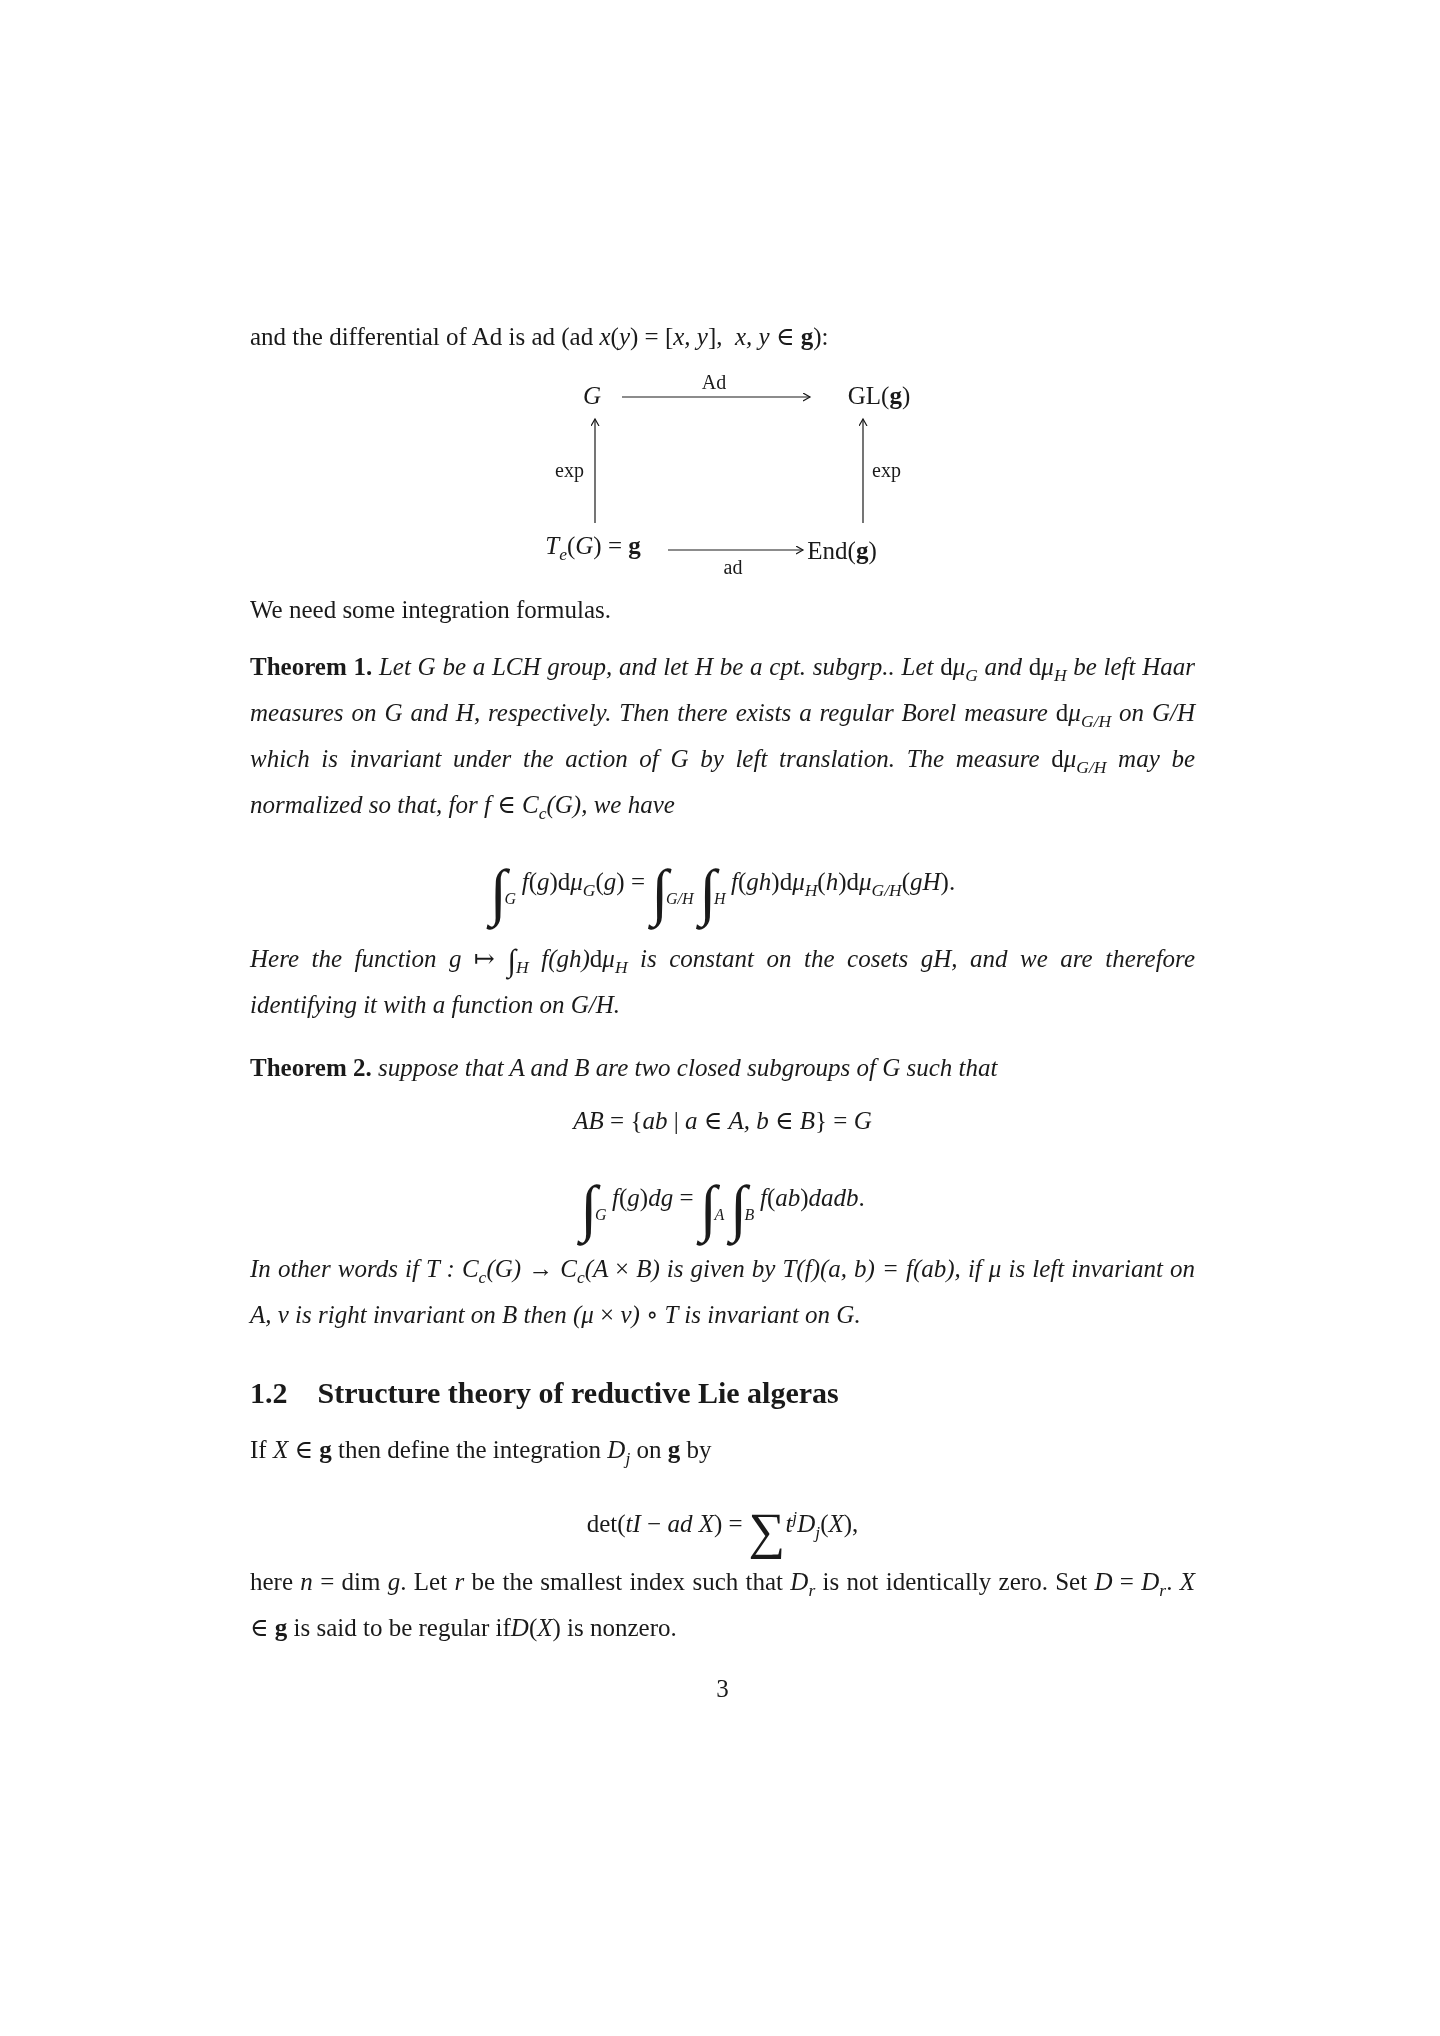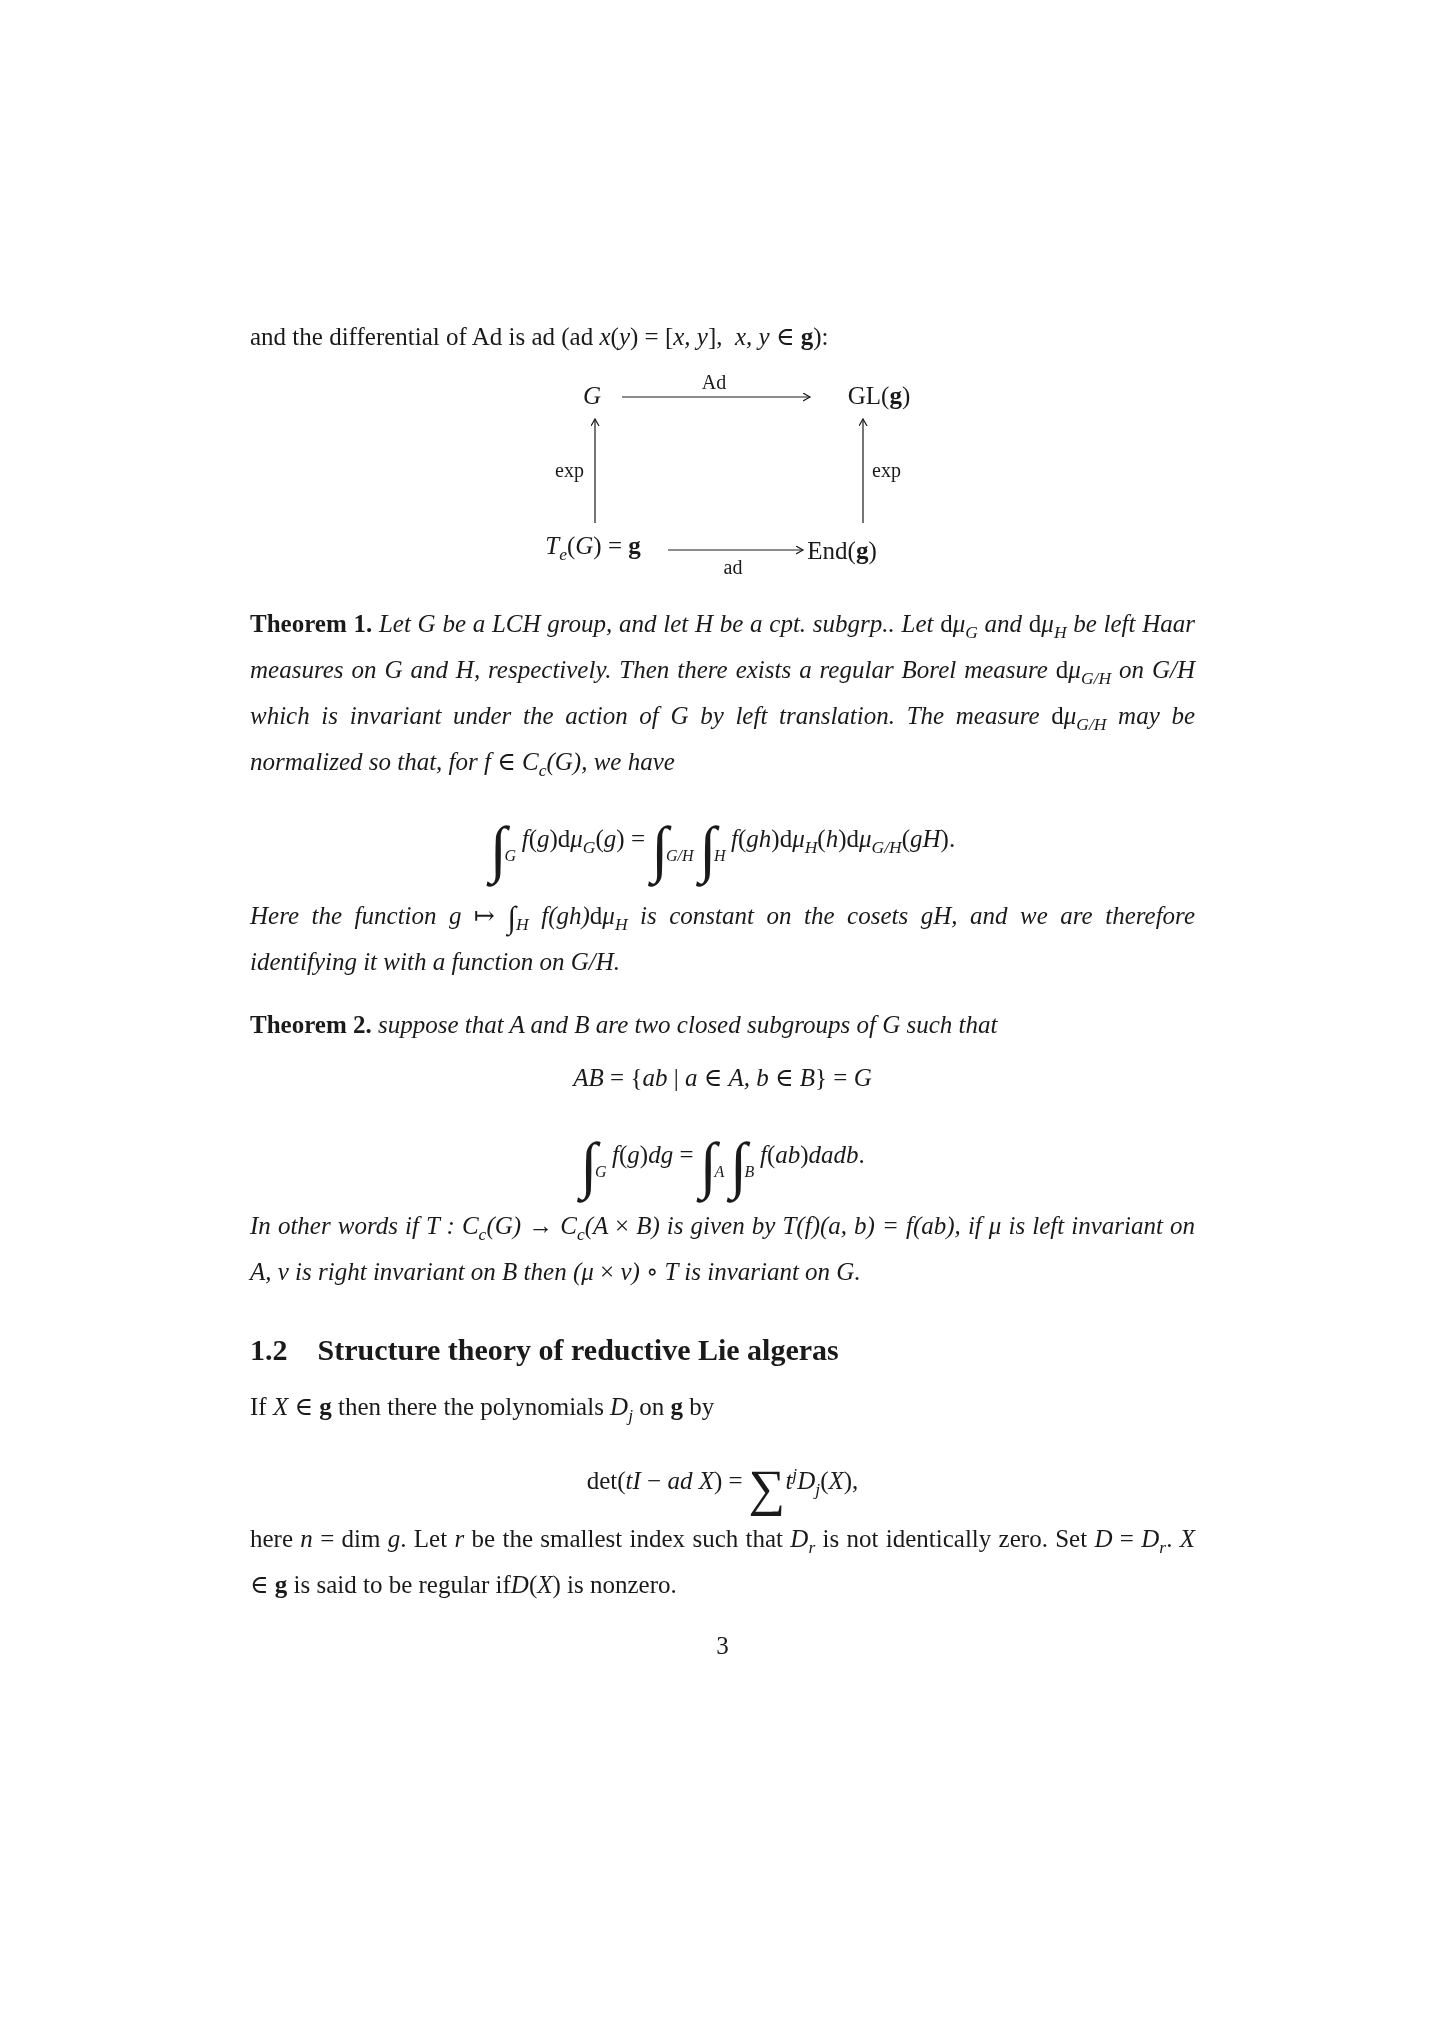--- a/index.html
+++ b/index.html
@@ -58,41 +58,42 @@
     <div class="dnode" style="left:342px;top:22px;"><span class="it">G</span></div>
     <div class="dlabel" style="left:464px;top:9px;">Ad</div>
     <div class="dnode" style="left:629px;top:22px;"><span class="rm">GL(</span><span class="frak">g</span><span class="rm">)</span></div>
     <div class="dlabel anchor-right" style="left:334px;top:97px;">exp</div>
     <div class="dlabel anchor-left" style="left:622px;top:97px;">exp</div>
     <div class="dnode" style="left:343px;top:177px;"><span class="it">T</span><sub class="sub">e</sub><span class="rm">(</span><span class="it">G</span><span class="rm">) = </span><span class="frak">g</span></div>
     <div class="dlabel" style="left:483px;top:194px;">ad</div>
     <div class="dnode" style="left:592px;top:177px;"><span class="rm">End(</span><span class="frak">g</span><span class="rm">)</span></div>
   </div>
 
+  <p style="margin-top:6px;">We need some integration formulas.</p>
 
   <p style="margin-top:20px;"><span class="bf">Theorem 1. </span><span class="it">Let G be a LCH group, and let H be a cpt. subgrp.. Let </span><span class="rm">d</span><span class="it">μ</span><sub class="sub">G</sub><span class="it"> and </span><span class="rm">d</span><span class="it">μ</span><sub class="sub">H</sub><span class="it"> be left Haar measures on G and H, respectively. Then there exists a regular Borel measure </span><span class="rm">d</span><span class="it">μ</span><sub class="sub">G/H</sub><span class="it"> on G/H which is invariant under the action of G by left translation. The measure </span><span class="rm">d</span><span class="it">μ</span><sub class="sub">G/H</sub><span class="it"> may be normalized so that, for f </span><span class="sym">∈ </span><span class="it">C</span><sub class="sub">c</sub><span class="it">(G), we have</span></p>
 
   <div class="equation eq-int"><span class="int">∫</span><sub class="lim">G</sub><span class="it">f</span><span class="rm">(</span><span class="it">g</span><span class="rm">)d</span><span class="it">μ</span><sub class="sub">G</sub><span class="rm">(</span><span class="it">g</span><span class="rm">) = </span><span class="int">∫</span><sub class="lim">G/H</sub><span class="int">∫</span><sub class="lim">H</sub><span class="it">f</span><span class="rm">(</span><span class="it">gh</span><span class="rm">)d</span><span class="it">μ</span><sub class="sub">H</sub><span class="rm">(</span><span class="it">h</span><span class="rm">)d</span><span class="it">μ</span><sub class="sub">G/H</sub><span class="rm">(</span><span class="it">gH</span><span class="rm">).</span></div>
 
   <p style="margin-top:16px;"><span class="it">Here the function g </span><span class="sym">↦ </span><span class="intinline">∫</span><sub class="sub">H</sub><span class="it"> f(gh)</span><span class="rm">d</span><span class="it">μ</span><sub class="sub">H</sub><span class="it"> is constant on the cosets gH, and we are therefore identifying it with a function on G/H.</span></p>
 
   <p style="margin-top:26px;"><span class="bf">Theorem 2. </span><span class="it">suppose that A and B are two closed subgroups of G such that</span></p>
 
   <div class="equation eq-plain"><span class="it">AB</span><span class="rm"> = {</span><span class="it">ab</span><span class="rm"> | </span><span class="it">a</span><span class="sym"> ∈ </span><span class="it">A, b</span><span class="sym"> ∈ </span><span class="it">B</span><span class="rm">} = </span><span class="it">G</span></div>
 
 
   <div class="equation eq-int" style="margin:4px 0;"><span class="int">∫</span><sub class="lim">G</sub><span class="it">f</span><span class="rm">(</span><span class="it">g</span><span class="rm">)</span><span class="it">dg</span><span class="rm"> = </span><span class="int">∫</span><sub class="lim">A</sub><span class="int">∫</span><sub class="lim">B</sub><span class="it">f</span><span class="rm">(</span><span class="it">ab</span><span class="rm">)</span><span class="it">dadb</span><span class="rm">.</span></div>
 
   <p style="margin-top:10px;"><span class="it">In other words if T : C</span><sub class="sub">c</sub><span class="it">(G) </span><span class="sym">→</span><span class="it"> C</span><sub class="sub">c</sub><span class="it">(A </span><span class="sym">× </span><span class="it">B) is given by T(f)(a, b) = f(ab), if μ is left invariant on A, ν is right invariant on B then (μ </span><span class="sym">× </span><span class="it">ν) </span><span class="sym">∘ </span><span class="it">T is invariant on G.</span></p>
 
   <div class="heading">
     <span class="num">1.2</span><span>Structure theory of reductive Lie algeras</span>
   </div>
 
-  <p style="margin-top:16px;"><span class="rm">If </span><span class="it">X</span><span class="sym"> ∈ </span><span class="frak">g</span><span class="rm"> then there the polynomials </span><span class="it">D</span><sub class="sub">j</sub><span class="rm"> on </span><span class="frak">g</span><span class="rm"> by</span></p>
+  <p style="margin-top:16px;"><span class="rm">If </span><span class="it">X</span><span class="sym"> ∈ </span><span class="frak">g</span><span class="rm"> then define the integration </span><span class="it">D</span><sub class="sub">j</sub><span class="rm"> on </span><span class="frak">g</span><span class="rm"> by</span></p>
 
   <div class="equation eq-det"><span class="rm">det(</span><span class="it">tI</span><span class="rm"> − </span><span class="it">ad X</span><span class="rm">) = </span><span class="sum">∑</span><span class="it">t</span><sup class="sup">j</sup><span class="it">D</span><sub class="sub">j</sub><span class="rm">(</span><span class="it">X</span><span class="rm">),</span></div>
 
   <p style="margin-top:14px;"><span class="rm">here </span><span class="it">n</span><span class="rm"> = dim </span><span class="it">g</span><span class="rm">. Let </span><span class="it">r</span><span class="rm"> be the smallest index such that </span><span class="it">D</span><sub class="sub">r</sub><span class="rm"> is not identically zero. Set </span><span class="it">D</span><span class="rm"> = </span><span class="it">D</span><sub class="sub">r</sub><span class="rm">. </span><span class="it">X</span><span class="sym"> ∈ </span><span class="frak">g</span><span class="rm"> is said to be regular if</span><span class="it">D</span><span class="rm">(</span><span class="it">X</span><span class="rm">) is nonzero.</span></p>
 
   <div class="pageno">3</div>
 
 </div>
 
 </body></html>

